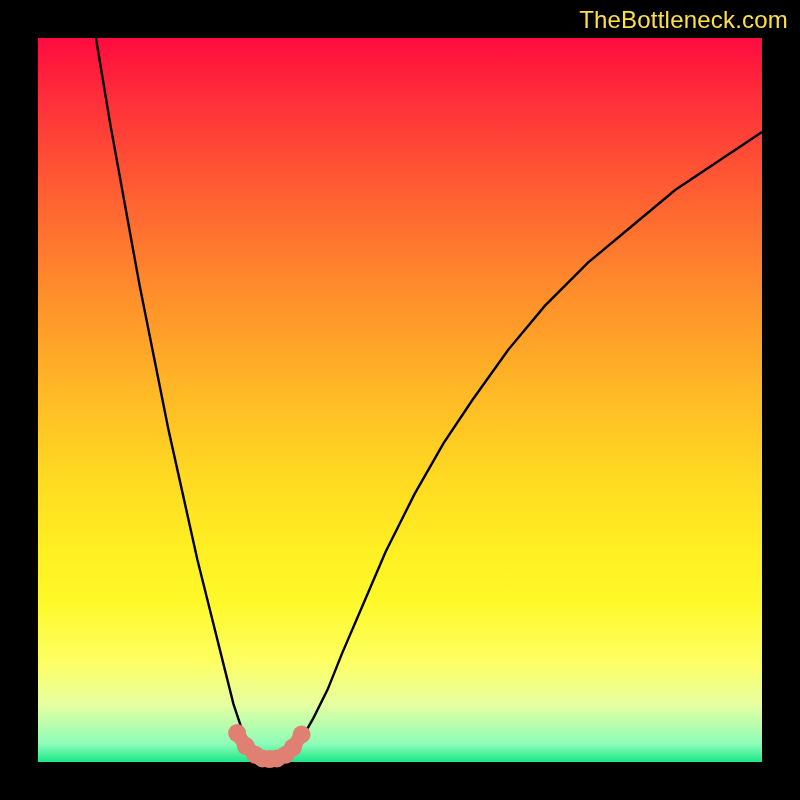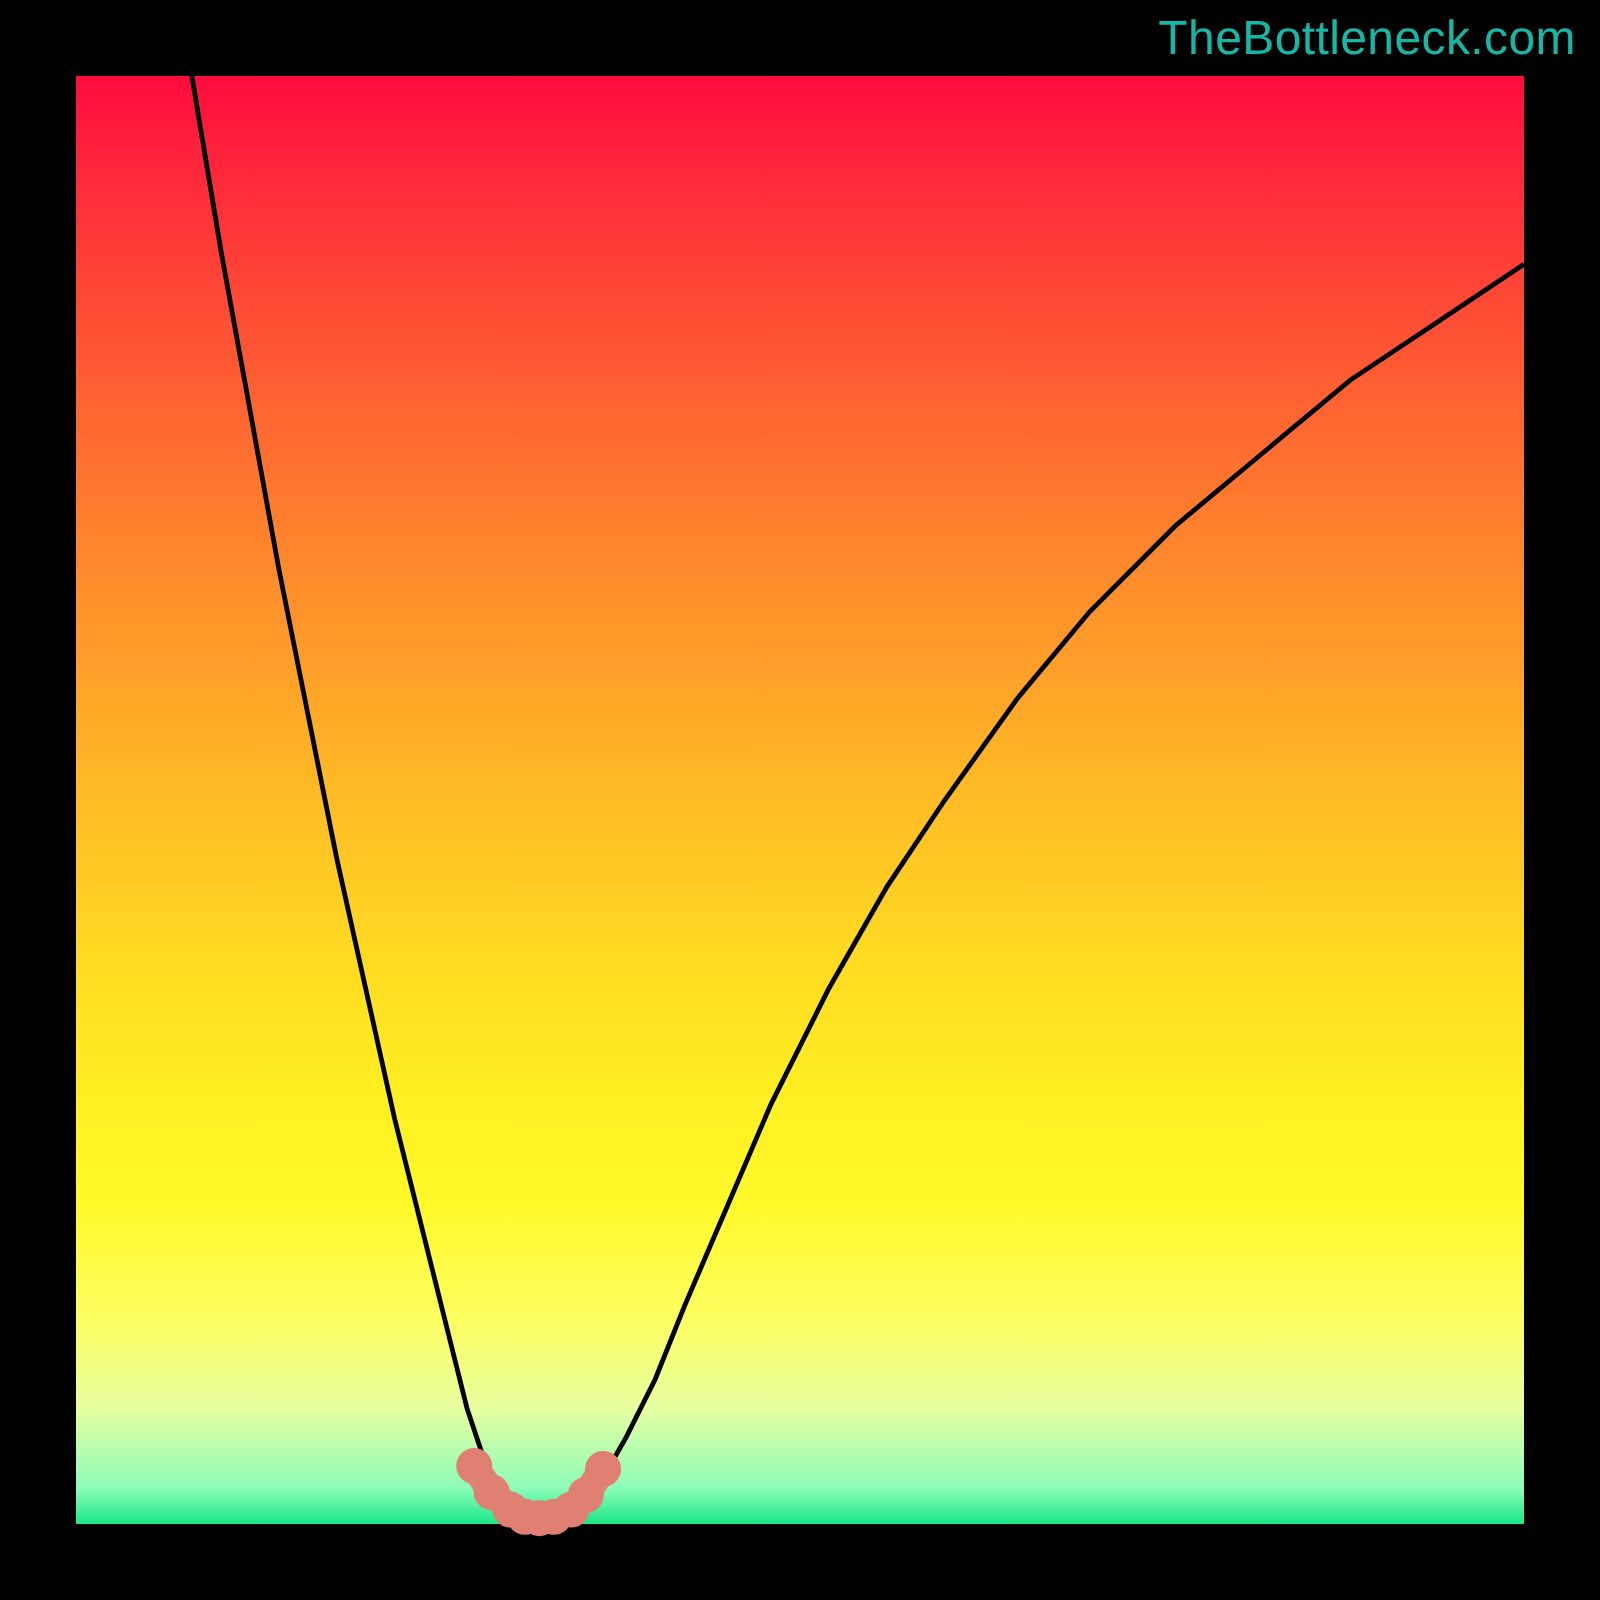--- a/index.html
+++ b/index.html
@@ -37,21 +37,21 @@
       #fdff62 86%,
       #e7ffa0 92%,
       #8dfcb9 97.5%,
       #1ae888 100%
     );
   }
   .watermark {
     position: absolute;
     top: 6px;
     right: 12px;
-    color: #14b8a6;
+    color: #fde047;
     font-size: 24px;
     font-weight: 500;
     letter-spacing: 0.2px;
   }
   svg.curve {
     position: absolute;
     left: 0;
     top: 0;
     width: 724px;
     height: 724px;

